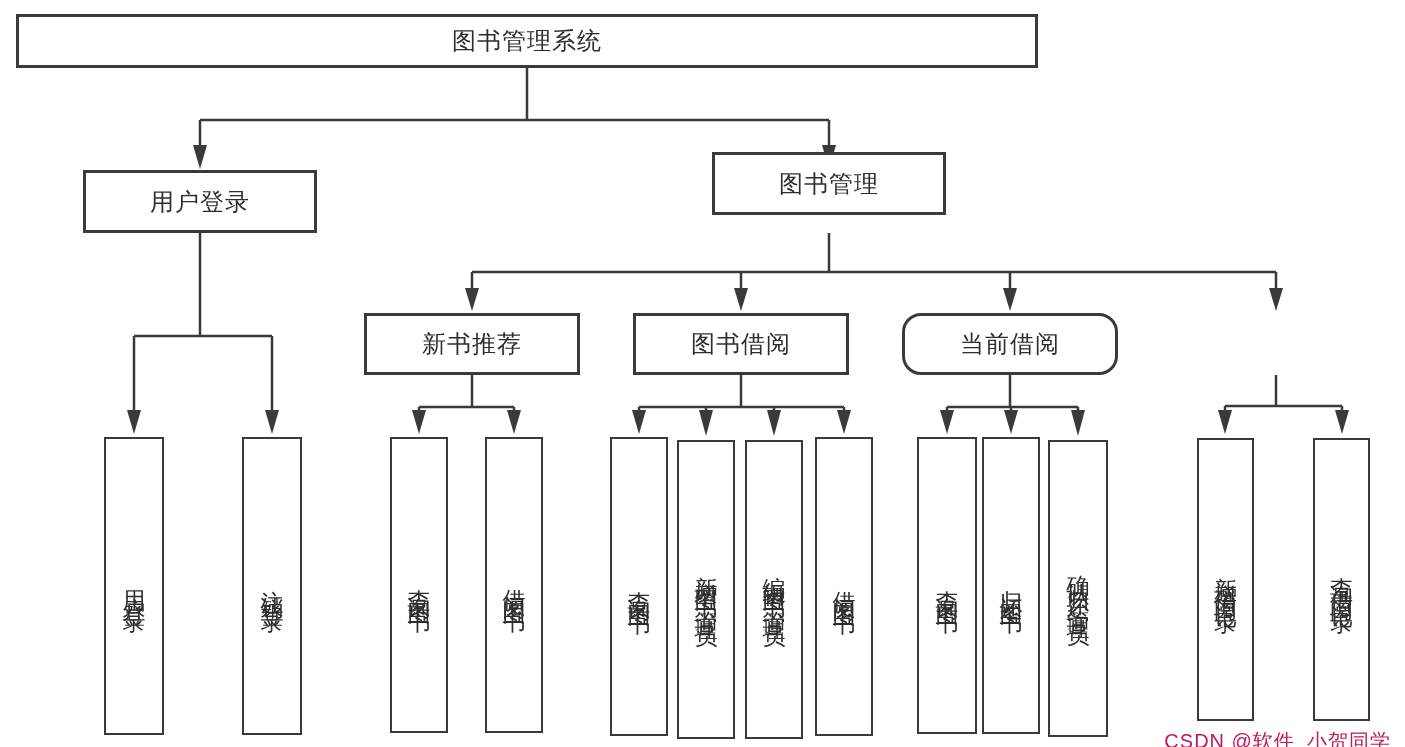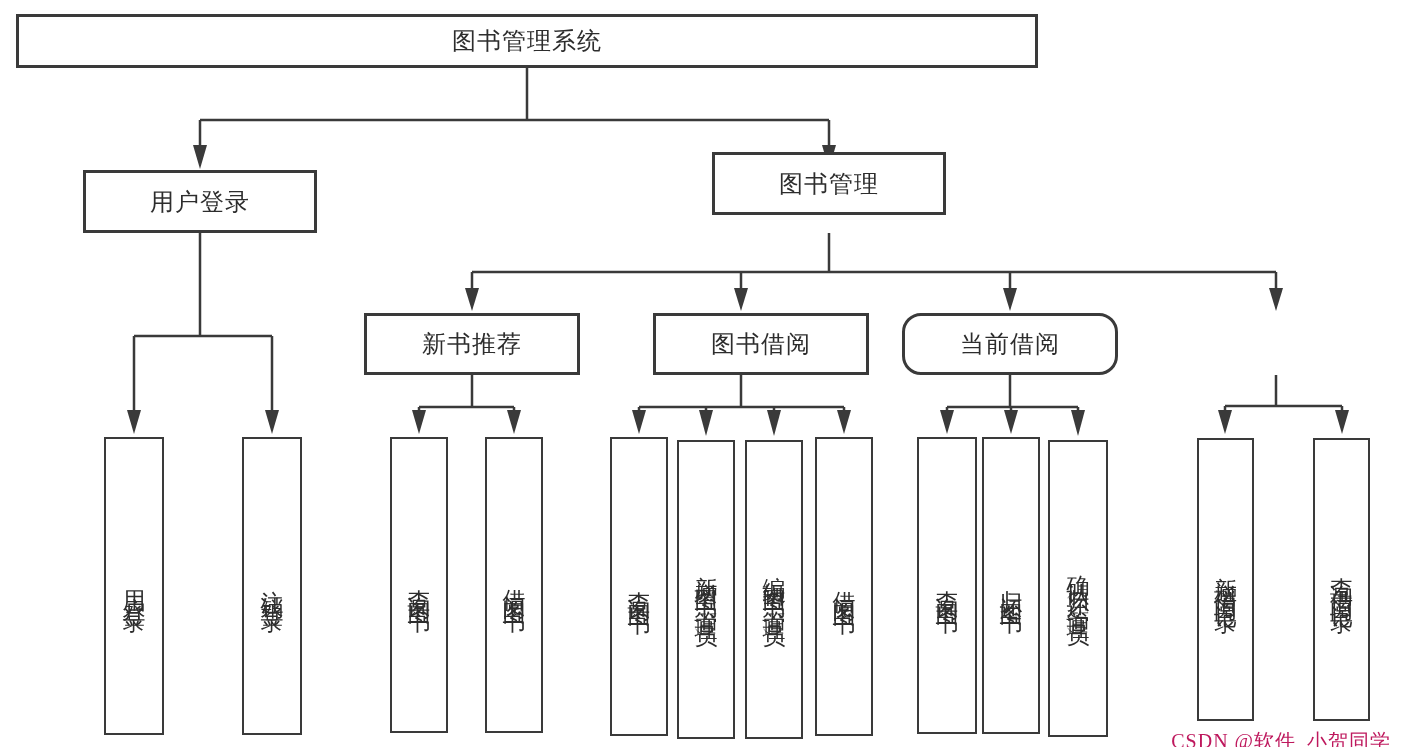--- a/index.html
+++ b/index.html
@@ -1,20 +1,20 @@
 <!DOCTYPE html>
 <html><head>
 <meta charset="utf-8">
 <style>
   html,body{margin:0;padding:0;background:#ffffff;}
   .stage{
     position:relative;
     width:1405px;height:747px;
     background:#ffffff;
-    font-family:Liberation Serif, serif;
+    font-family:Liberation Sans, sans-serif;
     overflow:hidden;
   }
   .wires{position:absolute;left:0;top:0;width:1405px;height:747px;}
   .node{
     position:absolute;
     box-sizing:border-box;
     background:#ffffff;
     border:3px solid #3a3a3a;
     display:flex;align-items:center;justify-content:center;
     color:#2d2d2d;
@@ -87,21 +87,21 @@
     <polygon points="1218,410 1232,410 1225,434" fill="#3a3a3a" stroke="none"></polygon>
     <polygon points="1335,410 1349,410 1342,434" fill="#3a3a3a" stroke="none"></polygon>
   </svg>
 
   <div class="node" style="left:16px;top:14px;width:1022px;height:54px;">图书管理系统</div>
 
   <div class="node" style="left:83px;top:170px;width:234px;height:63px;">用户登录</div>
   <div class="node" style="left:712px;top:152px;width:234px;height:63px;">图书管理</div>
 
   <div class="node" style="left:364px;top:313px;width:216px;height:62px;text-align:center;">新书推荐</div>
-  <div class="node" style="left:633px;top:313px;width:216px;height:62px;margin-left:20px;">图书借阅</div>
+  <div class="node" style="left:633px;top:313px;width:216px;height:62px;">图书借阅</div>
   <div class="node" style="left:902px;top:313px;width:216px;height:62px;border-radius:19px;">当前借阅</div>
 
   <div class="leaf" style="left:104px;top:437px;width:60px;height:298px;">
     <span class="vtext">用户登录</span>
   </div>
   <div class="leaf" style="left:242px;top:437px;width:60px;height:298px;">
     <span class="vtext">注销登录</span>
   </div>
 
   <div class="leaf" style="left:390px;top:437px;width:58px;height:296px;">

